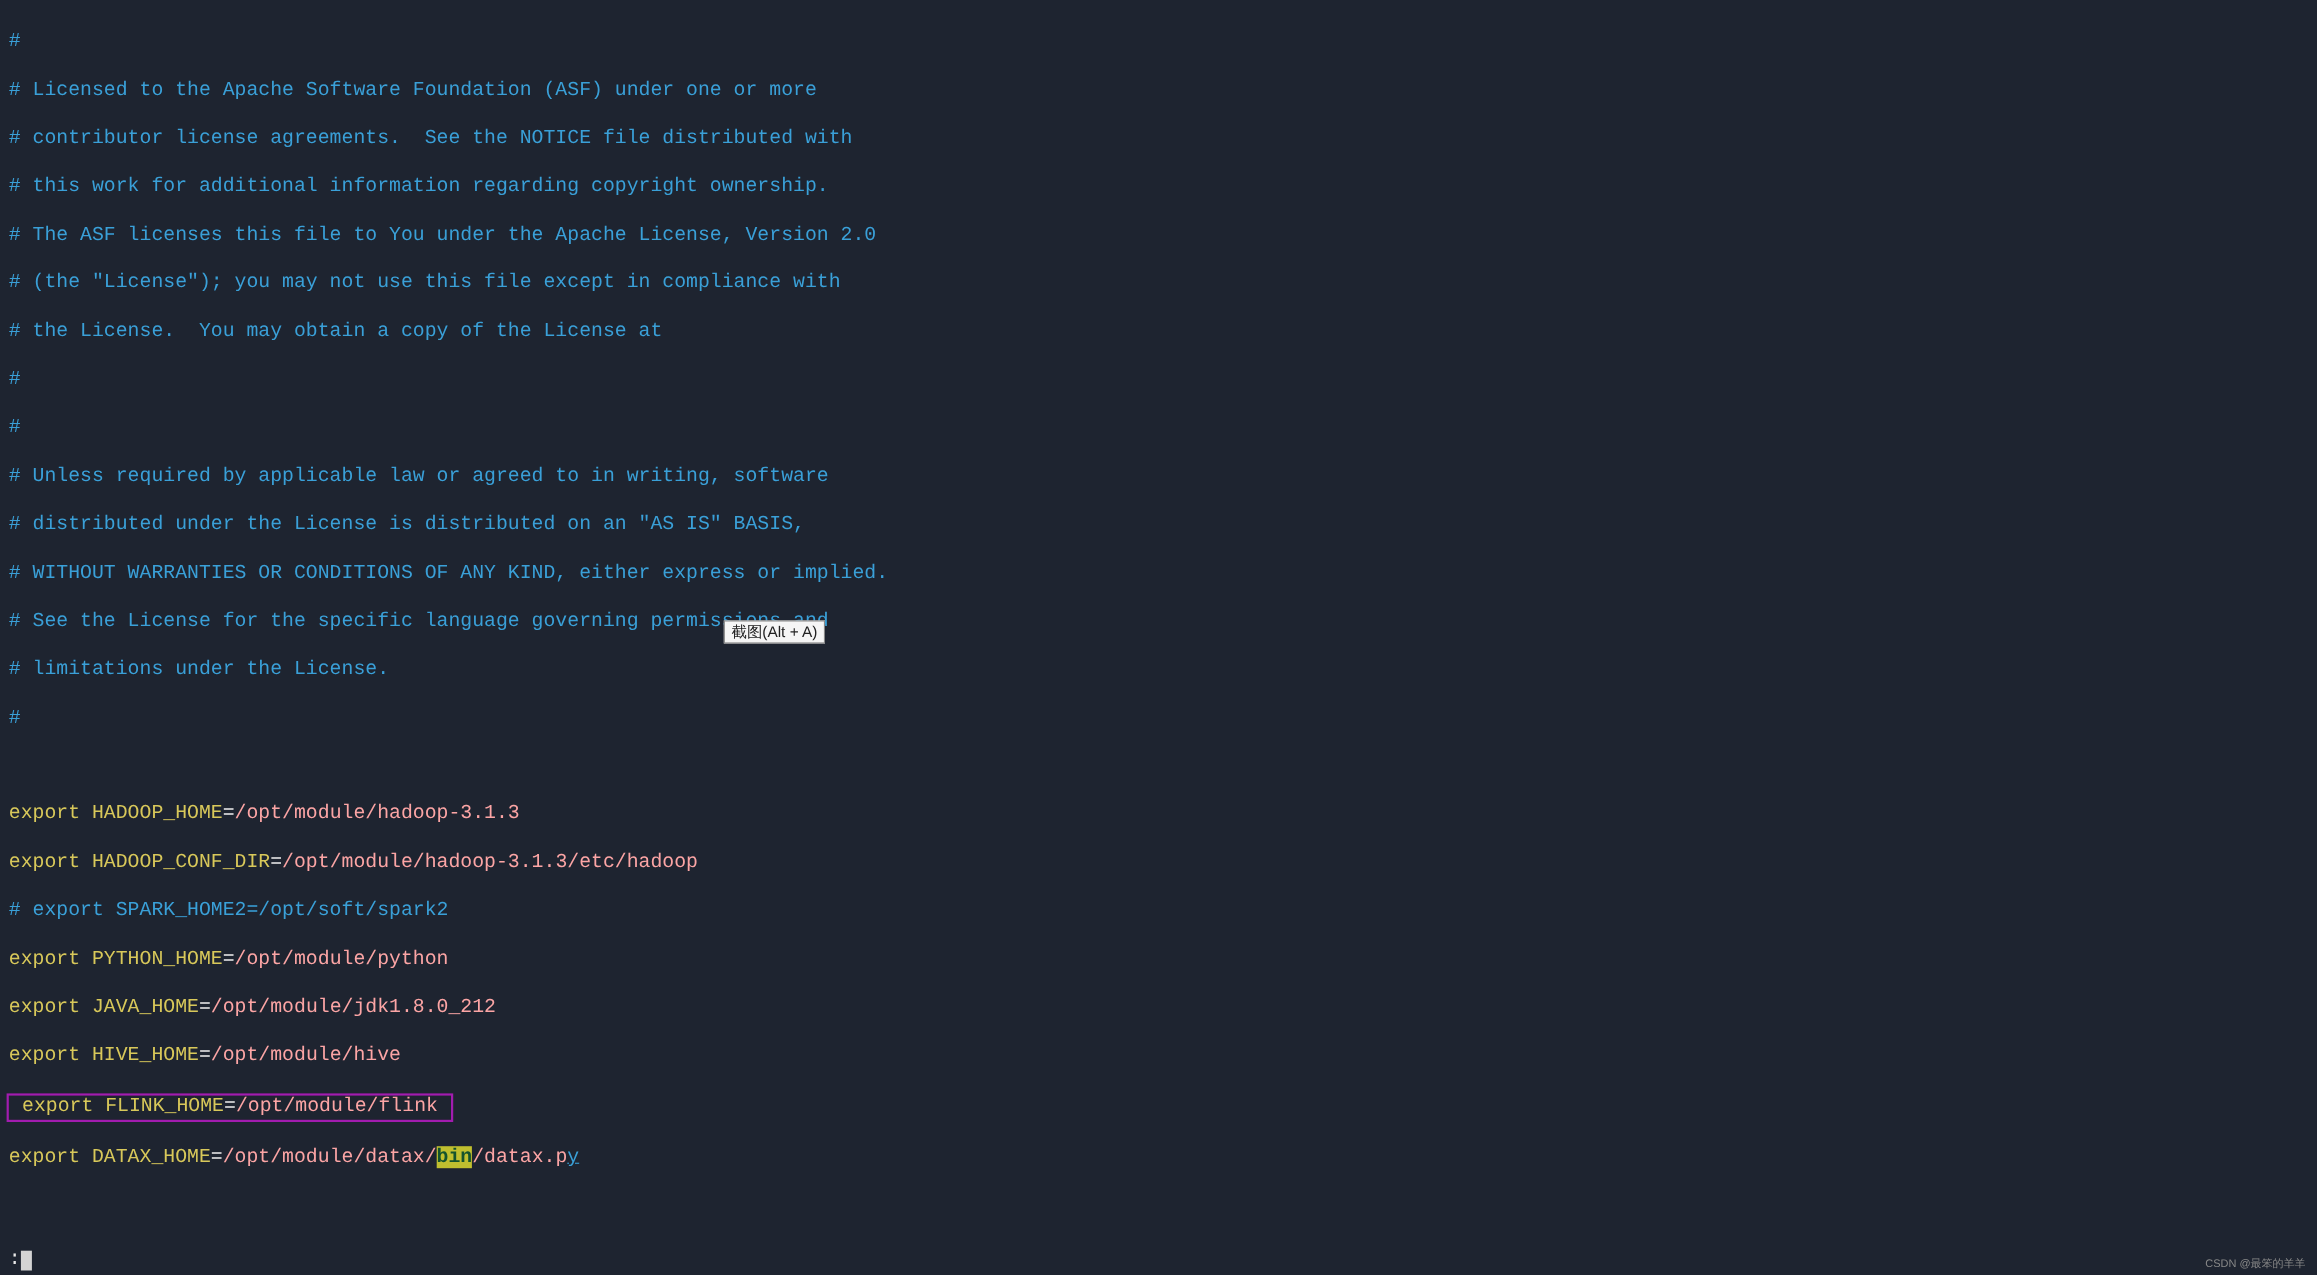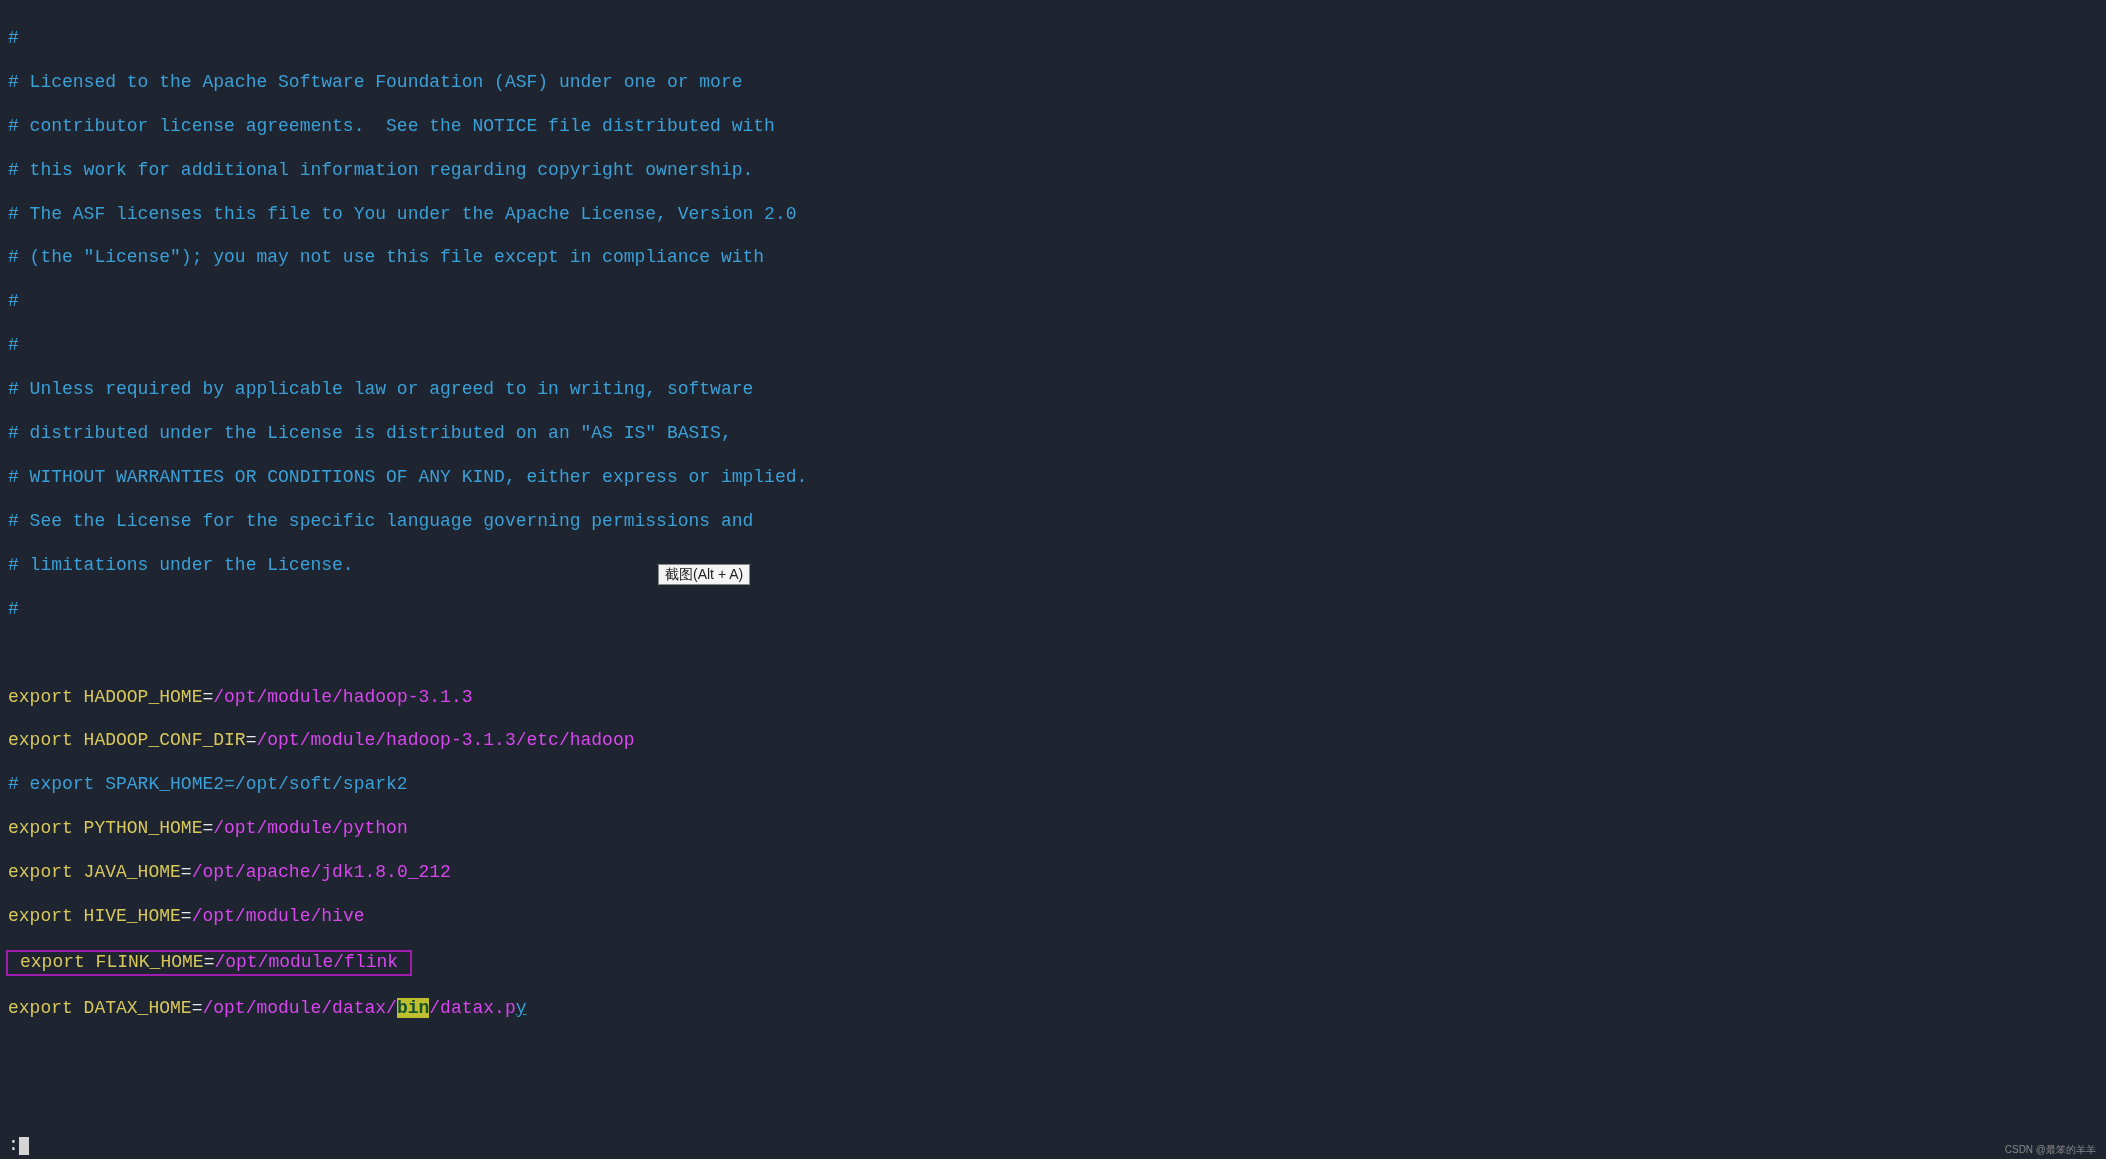--- a/index.html
+++ b/index.html
@@ -16,21 +16,21 @@
     position: relative;
   }
   .terminal {
     padding: 6px 8px;
     white-space: pre;
   }
   .comment { color: #3aa0d8; }
   .keyword { color: #d8c85a; }
   .var { color: #d8c85a; font-family: Liberation Mono, monospace; }
   .op { color: #e8e8e8; }
-  .path { color: #d946ef; }
+  .path { color: #fca5a5; }
   .hl-bin { background: #c0bf2f; color: #14532d; font-weight: bold; }
   .hl-y { color: #3aa0d8; text-decoration: underline; text-decoration-color: #3aa0d8; }
   .redbox {
     border: 2px solid #a21caf;
     display: inline-block;
     padding: 0 12px;
     margin-left: -2px;
   }
   .tooltip {
     position: absolute;
@@ -66,34 +66,35 @@
 </head>
 <body>
 
 <div class="terminal">
 <div><span class="comment">#</span></div>
 <div><span class="comment"># Licensed to the Apache Software Foundation (ASF) under one or more</span></div>
 <div><span class="comment"># contributor license agreements.  See the NOTICE file distributed with</span></div>
 <div><span class="comment"># this work for additional information regarding copyright ownership.</span></div>
 <div><span class="comment"># The ASF licenses this file to You under the Apache License, Version 2.0</span></div>
 <div><span class="comment"># (the "License"); you may not use this file except in compliance with</span></div>
+<div><span class="comment"># the License.  You may obtain a copy of the License at</span></div>
 <div><span class="comment">#</span></div>
 <div><span class="comment">#</span></div>
 <div><span class="comment"># Unless required by applicable law or agreed to in writing, software</span></div>
 <div><span class="comment"># distributed under the License is distributed on an "AS IS" BASIS,</span></div>
 <div><span class="comment"># WITHOUT WARRANTIES OR CONDITIONS OF ANY KIND, either express or implied.</span></div>
 <div><span class="comment"># See the License for the specific language governing permissions and</span></div>
 <div><span class="comment"># limitations under the License.</span></div>
 <div><span class="comment">#</span></div>
 <div>&nbsp;</div>
 <div><span class="keyword">export</span><span class="var"> HADOOP_HOME</span><span class="op">=</span><span class="path">/opt/module/hadoop-3.1.3</span></div>
 <div><span class="keyword">export</span><span class="var"> HADOOP_CONF_DIR</span><span class="op">=</span><span class="path">/opt/module/hadoop-3.1.3/etc/hadoop</span></div>
 <div><span class="comment"># export SPARK_HOME2=/opt/soft/spark2</span></div>
 <div><span class="keyword">export</span><span class="var"> PYTHON_HOME</span><span class="op">=</span><span class="path">/opt/module/python</span></div>
-<div><span class="keyword">export</span><span class="var"> JAVA_HOME</span><span class="op">=</span><span class="path">/opt/apache/jdk1.8.0_212</span></div>
+<div><span class="keyword">export</span><span class="var"> JAVA_HOME</span><span class="op">=</span><span class="path">/opt/module/jdk1.8.0_212</span></div>
 <div><span class="keyword">export</span><span class="var"> HIVE_HOME</span><span class="op">=</span><span class="path">/opt/module/hive</span></div>
 <div><span class="redbox"><span class="keyword">export</span><span class="var"> FLINK_HOME</span><span class="op">=</span><span class="path">/opt/module/flink</span></span></div>
 <div><span class="keyword">export</span><span class="var"> DATAX_HOME</span><span class="op">=</span><span class="path">/opt/module/datax/</span><span class="hl-bin">bin</span><span class="path">/datax.p</span><span class="path hl-y">y</span></div>
 
 
 
 
 
 
 

